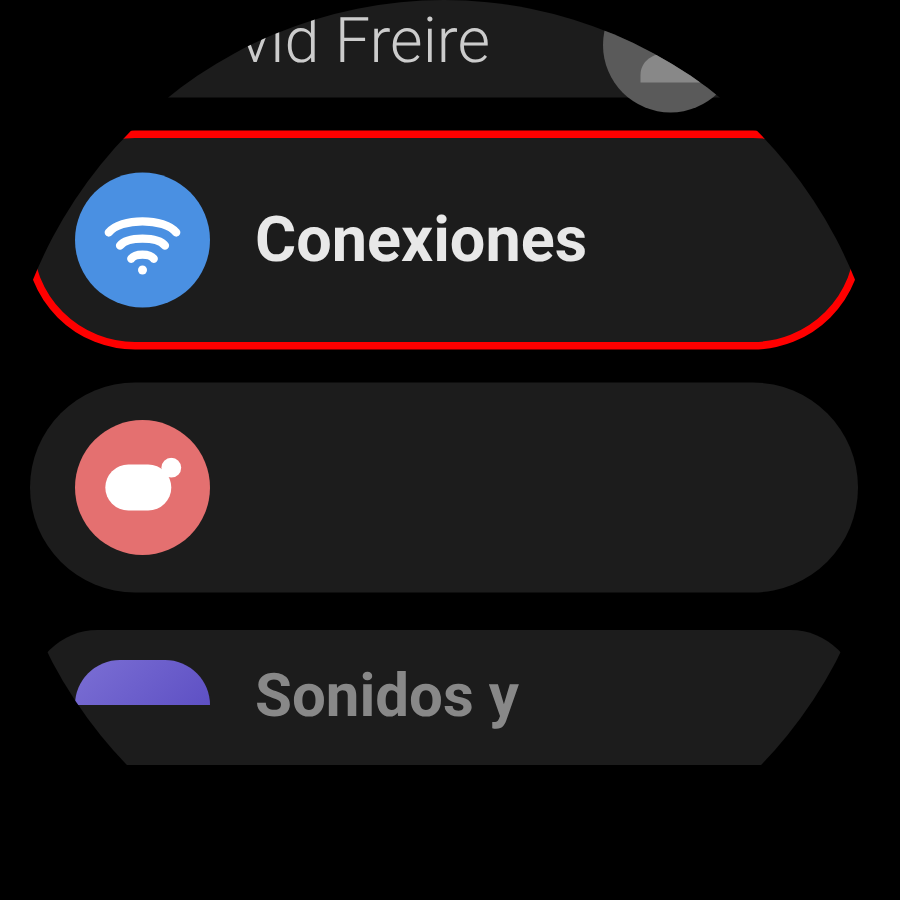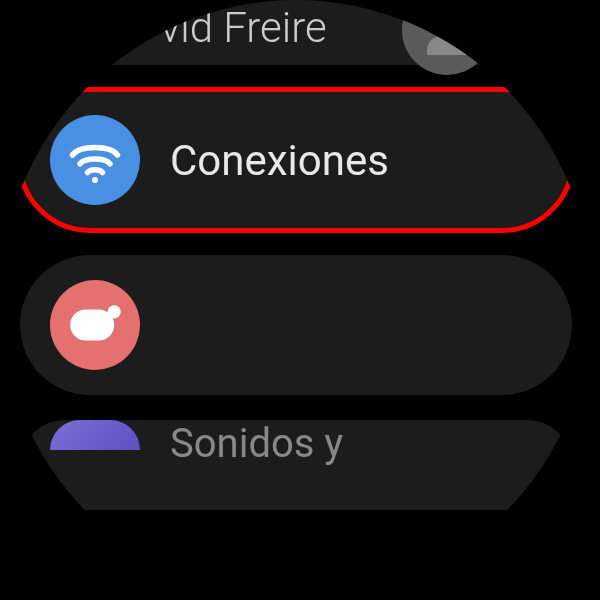--- a/index.html
+++ b/index.html
@@ -38,21 +38,21 @@
       padding: 25px 30px;
       margin-bottom: 25px;
       position: relative;
     }
     .list-item.partial-top {
       margin-top: -55px;
       height: 120px;
     }
     .list-item.partial-bottom {
       height: 90px;
-      padding-top: 0;
+      padding-top: 20px;
       padding-bottom: 0;
       align-items: flex-start;
     }
     .list-item.highlighted {
       outline: 5px solid #ff0000;
       outline-offset: -2px;
     }
     .icon-circle {
       width: 90px;
       height: 90px;
@@ -91,21 +91,21 @@
       width: 90px;
       height: 30px;
       border-radius: 45px 45px 0 0;
       background: linear-gradient(135deg, #7b6fd4, #5e50c4);
       flex-shrink: 0;
       margin-right: 30px;
     }
     .item-label {
       color: #e8e8e8;
       font-size: 42px;
-      font-weight: 400;
+      font-weight: 700;
     }
     .item-label.dimmed {
       color: #888;
       font-size: 40px;
     }
     .profile-name {
       color: #ccc;
       font-size: 42px;
       font-weight: 300;
       position: absolute;

